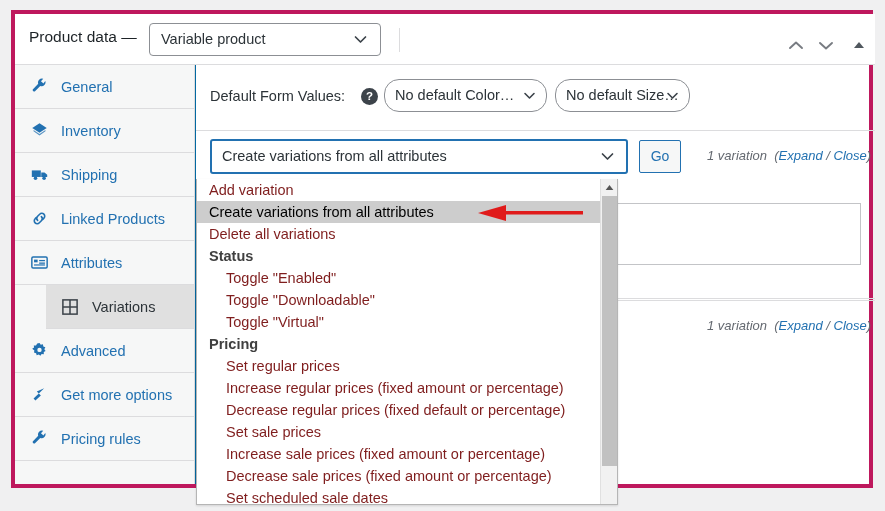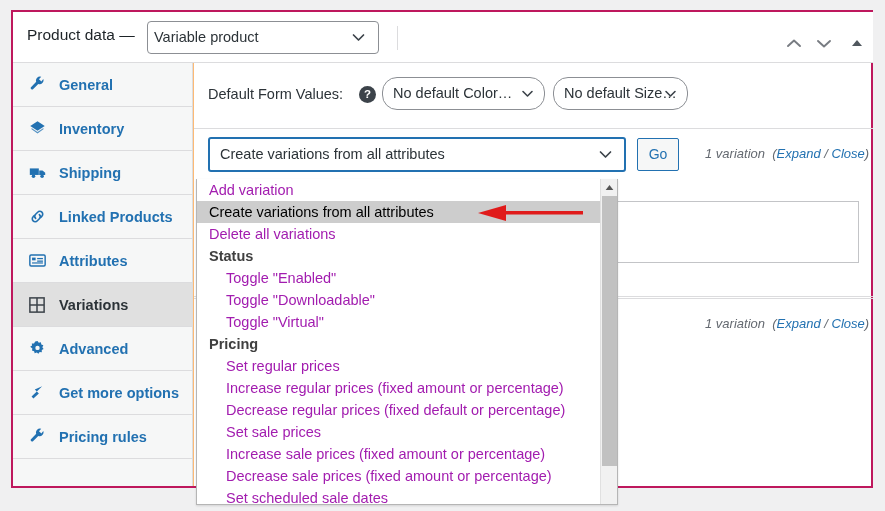--- a/index.html
+++ b/index.html
@@ -15,22 +15,22 @@
     position: relative;
     width: 885px; height: 511px;
     background: #f0f0f1;
   }
 
   
   .panel {
     position: absolute;
     left: 11px; top: 10px;
     width: 862px; height: 478px;
-    background: #fdba74;
-    border: 2px solid #be185d;
+    background: #0369a1;
+    border: 4px solid #be185d;
   }
 
   
   .panel-header {
     position: absolute;
     left: 0; top: 0;
     width: 860px; height: 51px;
     border-bottom: 1px solid #dcdcde;
     background: #fff;
   }
@@ -43,21 +43,21 @@
   }
   .type-select {
     position: absolute;
     left: 134px; top: 9px;
     width: 232px; height: 33px;
     border: 1px solid #8c8f94;
     border-radius: 4px;
     background: #fff;
     color: #2c3338;
     font-size: 14.5px;
-    padding-left: 6px;
+    padding-left: 11px;
     line-height: 31px;
     white-space: nowrap;
     overflow: hidden;
   }
   .type-select .chev {
     position: absolute;
     right: 11px; top: 0; bottom: 0;
     display: flex; align-items: center;
   }
   .hdr-divider {
@@ -88,32 +88,32 @@
   .side-item {
     position: relative;
     height: 44px;
     display: flex;
     align-items: center;
     padding-left: 16px;
     border-bottom: 1px solid #dcdcde;
     color: #2271b1;
     font-size: 14.5px;
     cursor: pointer;
-    font-weight: bold;
   }
   .side-item .s-ico {
     width: 22px; height: 18px;
     margin-right: 8px;
     display: flex; align-items: center; justify-content: flex-start;
     color: #2271b1;
     flex: 0 0 22px;
   }
   .side-item.active {
     background: #e0e0e0;
     color: #2c3338;
+    margin-left: 31px;
   }
   .side-item.active .s-ico { color: #3c434a; }
 
   
   .content {
     position: absolute;
     left: 181px; top: 51px;
     right: 0; bottom: 0;
     background: #fff;
   }
@@ -258,21 +258,21 @@
   }
   .dd-list {
     position: absolute;
     left: 0; top: 0;
     width: 404px;
   }
   .dd-opt {
     height: 22px;
     line-height: 22px;
     font-size: 14.5px;
-    color: #a21caf;
+    color: #7f1d1d;
     padding-left: 12px;
     white-space: nowrap;
     cursor: pointer;
   }
   .dd-opt.group {
     font-weight: bold;
     color: #404040;
     cursor: default;
   }
   .dd-opt.indent { padding-left: 29px; }

